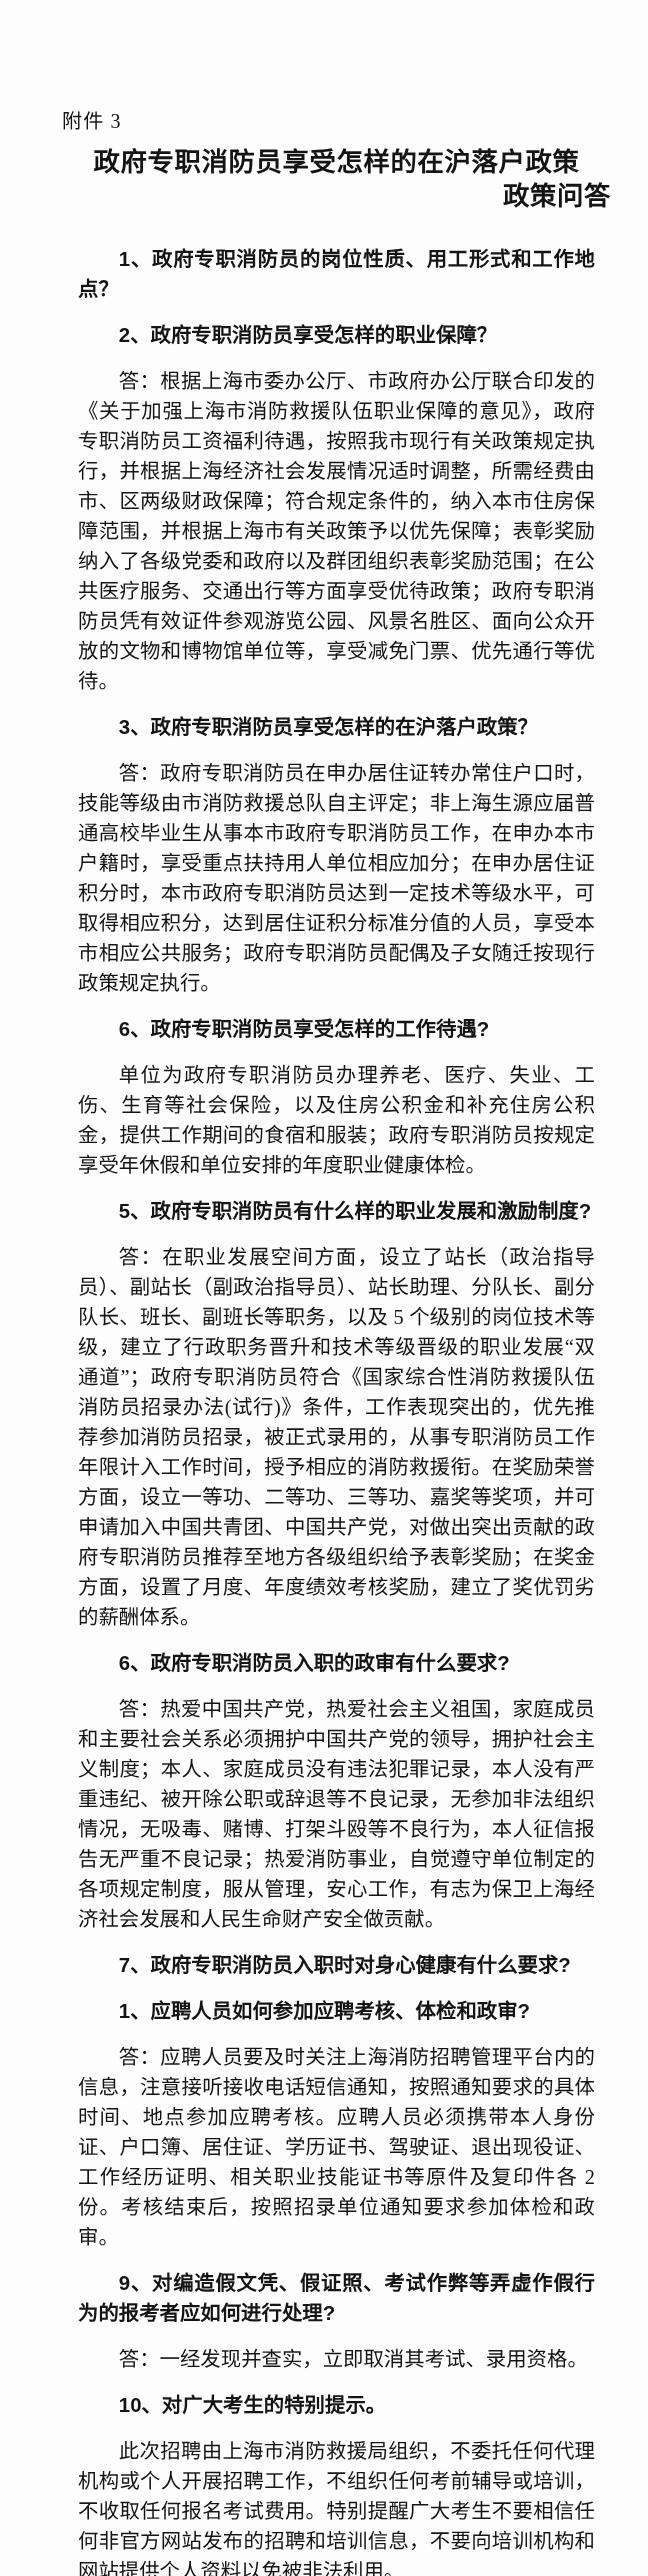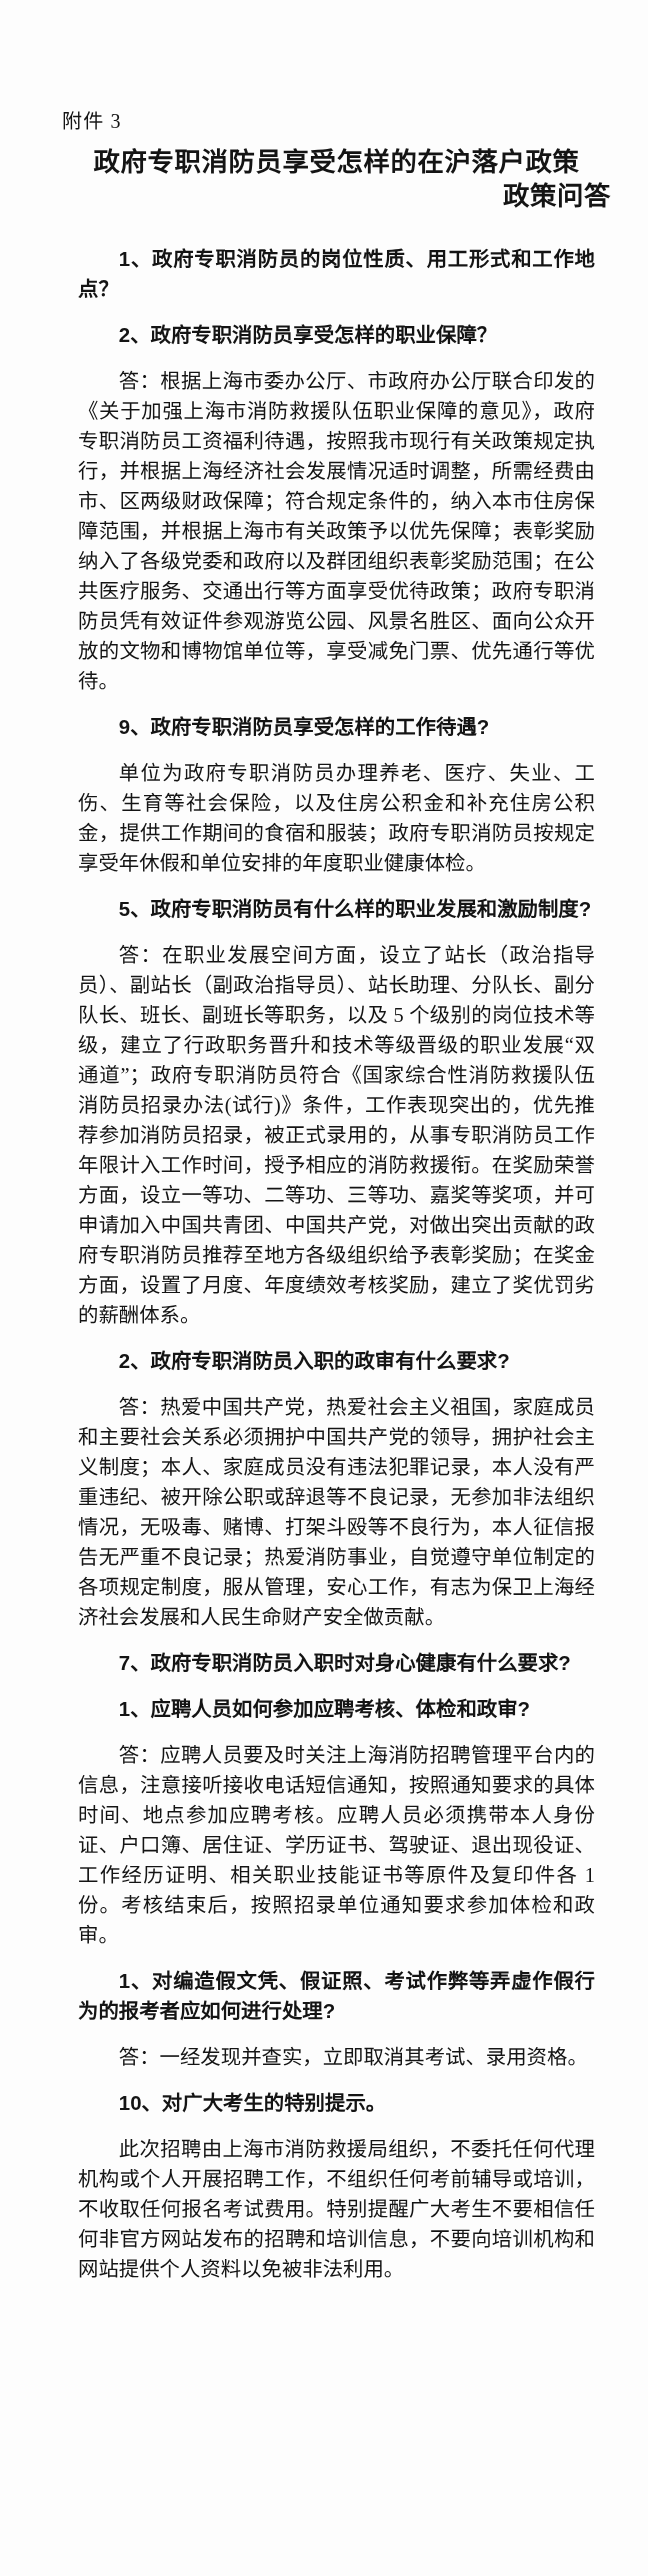--- a/index.html
+++ b/index.html
@@ -74,47 +74,51 @@
   <div class="qa-list">
   <div class="qa-item">
     <p class="question">1、政府专职消防员的岗位性质、用工形式和工作地点？</p>
   </div>
 
   <div class="qa-item">
     <p class="question">2、政府专职消防员享受怎样的职业保障？</p>
     <p class="answer">答：根据上海市委办公厅、市政府办公厅联合印发的《关于加强上海市消防救援队伍职业保障的意见》，政府专职消防员工资福利待遇，按照我市现行有关政策规定执行，并根据上海经济社会发展情况适时调整，所需经费由市、区两级财政保障；符合规定条件的，纳入本市住房保障范围，并根据上海市有关政策予以优先保障；表彰奖励纳入了各级党委和政府以及群团组织表彰奖励范围；在公共医疗服务、交通出行等方面享受优待政策；政府专职消防员凭有效证件参观游览公园、风景名胜区、面向公众开放的文物和博物馆单位等，享受减免门票、优先通行等优待。</p>
   </div>
 
+  <div class="qa-item">
+    <p class="question">3、政府专职消防员享受怎样的在沪落户政策？</p>
+    <p class="answer">答：政府专职消防员在申办居住证转办常住户口时，技能等级由市消防救援总队自主评定；非上海生源应届普通高校毕业生从事本市政府专职消防员工作，在申办本市户籍时，享受重点扶持用人单位相应加分；在申办居住证积分时，本市政府专职消防员达到一定技术等级水平，可取得相应积分，达到居住证积分标准分值的人员，享受本市相应公共服务；政府专职消防员配偶及子女随迁按现行政策规定执行。</p>
+  </div>
 
   <div class="qa-item">
-    <p class="question">9、政府专职消防员享受怎样的工作待遇?</p>
+    <p class="question">6、政府专职消防员享受怎样的工作待遇?</p>
     <p class="answer">单位为政府专职消防员办理养老、医疗、失业、工伤、生育等社会保险，以及住房公积金和补充住房公积金，提供工作期间的食宿和服装；政府专职消防员按规定享受年休假和单位安排的年度职业健康体检。</p>
   </div>
 
   <div class="qa-item">
     <p class="question">5、政府专职消防员有什么样的职业发展和激励制度?</p>
     <p class="answer">答：在职业发展空间方面，设立了站长（政治指导员）、副站长（副政治指导员）、站长助理、分队长、副分队长、班长、副班长等职务，以及 5 个级别的岗位技术等级，建立了行政职务晋升和技术等级晋级的职业发展“双通道”；政府专职消防员符合《国家综合性消防救援队伍消防员招录办法(试行)》条件，工作表现突出的，优先推荐参加消防员招录，被正式录用的，从事专职消防员工作年限计入工作时间，授予相应的消防救援衔。在奖励荣誉方面，设立一等功、二等功、三等功、嘉奖等奖项，并可申请加入中国共青团、中国共产党，对做出突出贡献的政府专职消防员推荐至地方各级组织给予表彰奖励；在奖金方面，设置了月度、年度绩效考核奖励，建立了奖优罚劣的薪酬体系。</p>
   </div>
 
   <div class="qa-item">
-    <p class="question">2、政府专职消防员入职的政审有什么要求?</p>
+    <p class="question">6、政府专职消防员入职的政审有什么要求?</p>
     <p class="answer">答：热爱中国共产党，热爱社会主义祖国，家庭成员和主要社会关系必须拥护中国共产党的领导，拥护社会主义制度；本人、家庭成员没有违法犯罪记录，本人没有严重违纪、被开除公职或辞退等不良记录，无参加非法组织情况，无吸毒、赌博、打架斗殴等不良行为，本人征信报告无严重不良记录；热爱消防事业，自觉遵守单位制定的各项规定制度，服从管理，安心工作，有志为保卫上海经济社会发展和人民生命财产安全做贡献。</p>
   </div>
 
   <div class="qa-item">
     <p class="question">7、政府专职消防员入职时对身心健康有什么要求?</p>
   </div>
 
   <div class="qa-item">
     <p class="question">1、应聘人员如何参加应聘考核、体检和政审?</p>
-    <p class="answer">答：应聘人员要及时关注上海消防招聘管理平台内的信息，注意接听接收电话短信通知，按照通知要求的具体时间、地点参加应聘考核。应聘人员必须携带本人身份证、户口簿、居住证、学历证书、驾驶证、退出现役证、工作经历证明、相关职业技能证书等原件及复印件各 1 份。考核结束后，按照招录单位通知要求参加体检和政审。</p>
+    <p class="answer">答：应聘人员要及时关注上海消防招聘管理平台内的信息，注意接听接收电话短信通知，按照通知要求的具体时间、地点参加应聘考核。应聘人员必须携带本人身份证、户口簿、居住证、学历证书、驾驶证、退出现役证、工作经历证明、相关职业技能证书等原件及复印件各 2 份。考核结束后，按照招录单位通知要求参加体检和政审。</p>
   </div>
 
   <div class="qa-item">
-    <p class="question">1、对编造假文凭、假证照、考试作弊等弄虚作假行为的报考者应如何进行处理?</p>
+    <p class="question">9、对编造假文凭、假证照、考试作弊等弄虚作假行为的报考者应如何进行处理?</p>
     <p class="answer">答：一经发现并查实，立即取消其考试、录用资格。</p>
   </div>
 
   <div class="qa-item">
     <p class="question">10、对广大考生的特别提示。</p>
     <p class="answer">此次招聘由上海市消防救援局组织，不委托任何代理机构或个人开展招聘工作，不组织任何考前辅导或培训，不收取任何报名考试费用。特别提醒广大考生不要相信任何非官方网站发布的招聘和培训信息，不要向培训机构和网站提供个人资料以免被非法利用。</p>
   </div>
 </div>
 </div>
 

